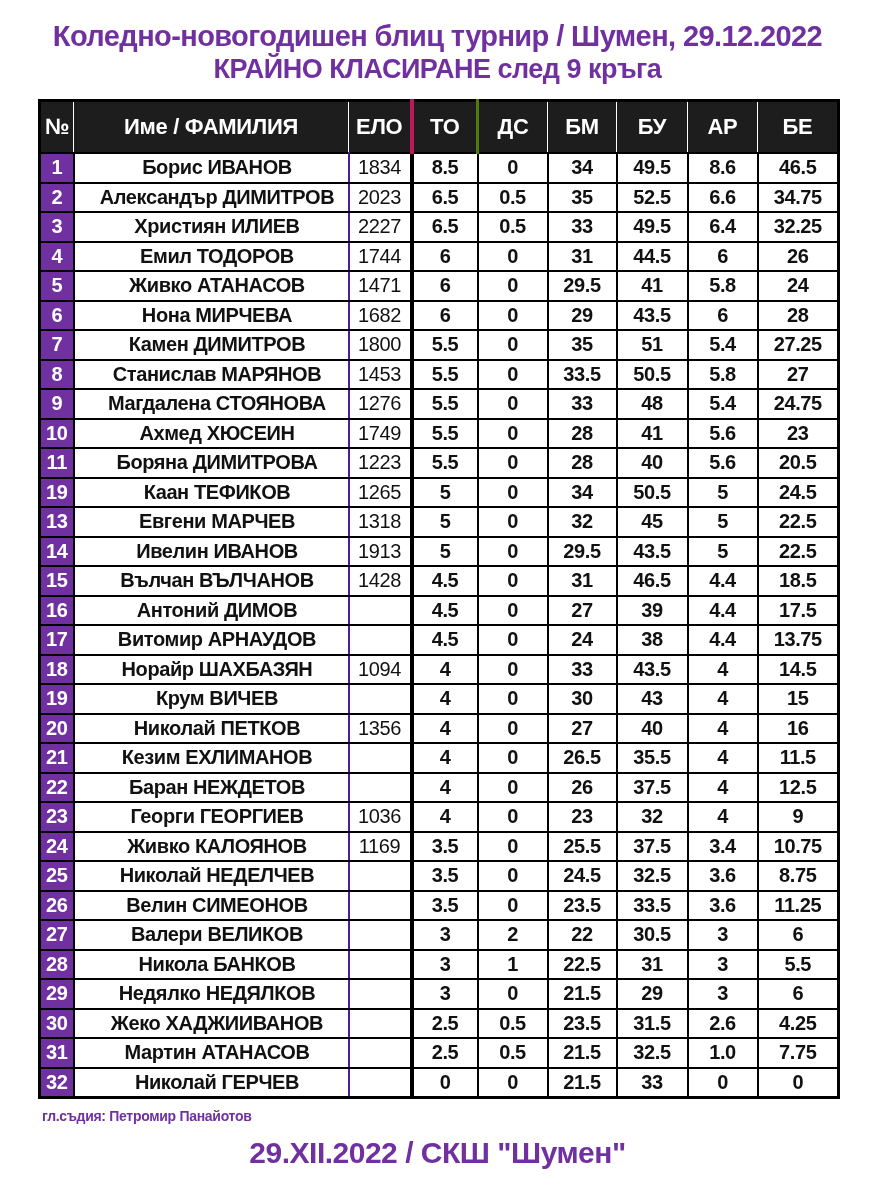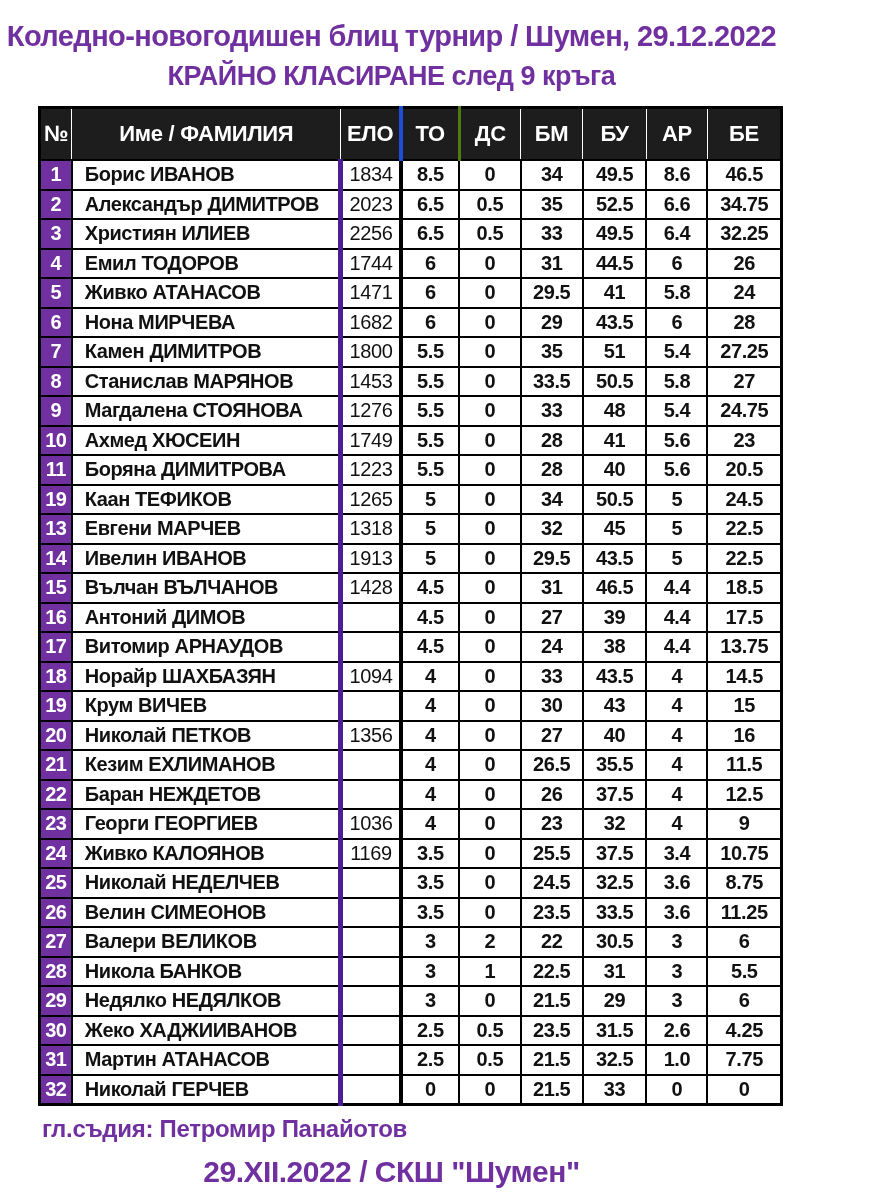--- a/index.html
+++ b/index.html
@@ -1,32 +1,32 @@
 <!DOCTYPE html>
 <html><head>
 <meta charset="utf-8">
 <style>
   html, body { margin:0; padding:0; background:#ffffff; }
   .page {
     position: relative;
-    width: 783px; height: 1200px;
+    width: 875px; height: 1200px;
     background: #ffffff;
     overflow: hidden;
     font-family: "Liberation Sans", sans-serif;
   }
   .title1 {
     margin-top: 20px;
     text-align: center;
     font-size: 29px;
     font-weight: bold;
     letter-spacing: -0.6px;
     color: #7030A0;
   }
   .title2 {
-    margin-top: 8px;
+    margin-top: 1px;
     text-align: center;
     font-size: 27px;
     font-weight: bold;
     letter-spacing: -0.5px;
     color: #7030A0;
   }
   table.standings {
     border-collapse: collapse;
     table-layout: fixed;
     margin: 14px 0 0 38px;
@@ -36,21 +36,21 @@
     background: #1D1D1D;
     color: #ffffff;
     height: 50px;
     font-size: 22px;
     font-weight: bold;
     letter-spacing: -0.3px;
     text-align: center;
     padding: 0;
     border-right: 1px solid #ffffff;
   }
-  table.standings th.h-elo  { border-right: 4px solid #1d4ed8; }
+  table.standings th.h-elo  { border-right: 4px solid #be185d; }
   table.standings th.h-to   { border-right: 3px solid #4d7c0f; }
   table.standings th.h-be   { border-right: none; }
   table.standings td {
     height: 27.5px;
     padding: 0;
     font-size: 20px;
     font-weight: bold;
     letter-spacing: -0.4px;
     text-align: center;
     color: #111111;
@@ -58,33 +58,33 @@
     border: 2px solid #000000;
     white-space: nowrap;
     overflow: hidden;
   }
   table.standings td.rank {
     background: #7030A0;
     color: #ffffff;
     border-left: 3px solid #000;
   }
   table.standings td.name {
-    text-align: left;
+    text-align: center;
     padding-left: 12px;
-    border-right: 5px solid #4c1d95;
+    border-right: 2px solid #4c1d95;
   }
   table.standings td.elo {
     font-weight: normal;
     border-left: 1px solid #555;
     border-right: 4px solid #000;
     text-align: center;
   }
   .arbiter {
     margin: 9px 0 0 42px;
-    font-size: 24px;
+    font-size: 14px;
     font-weight: bold;
     letter-spacing: -0.3px;
     color: #7030A0;
   }
   .event-line {
     margin-top: 12px;
     text-align: center;
     font-size: 30px;
     font-weight: bold;
     letter-spacing: -0.5px;
@@ -143,21 +143,21 @@
           <td class="score">6.5</td>
           <td class="score">0.5</td>
           <td class="score">35</td>
           <td class="score">52.5</td>
           <td class="score">6.6</td>
           <td class="score">34.75</td>
         </tr>
         <tr>
           <td class="rank">3</td>
           <td class="name">Християн ИЛИЕВ</td>
-          <td class="elo">2256</td>
+          <td class="elo">2227</td>
           <td class="score">6.5</td>
           <td class="score">0.5</td>
           <td class="score">33</td>
           <td class="score">49.5</td>
           <td class="score">6.4</td>
           <td class="score">32.25</td>
         </tr>
         <tr>
           <td class="rank">4</td>
           <td class="name">Емил ТОДОРОВ</td>

